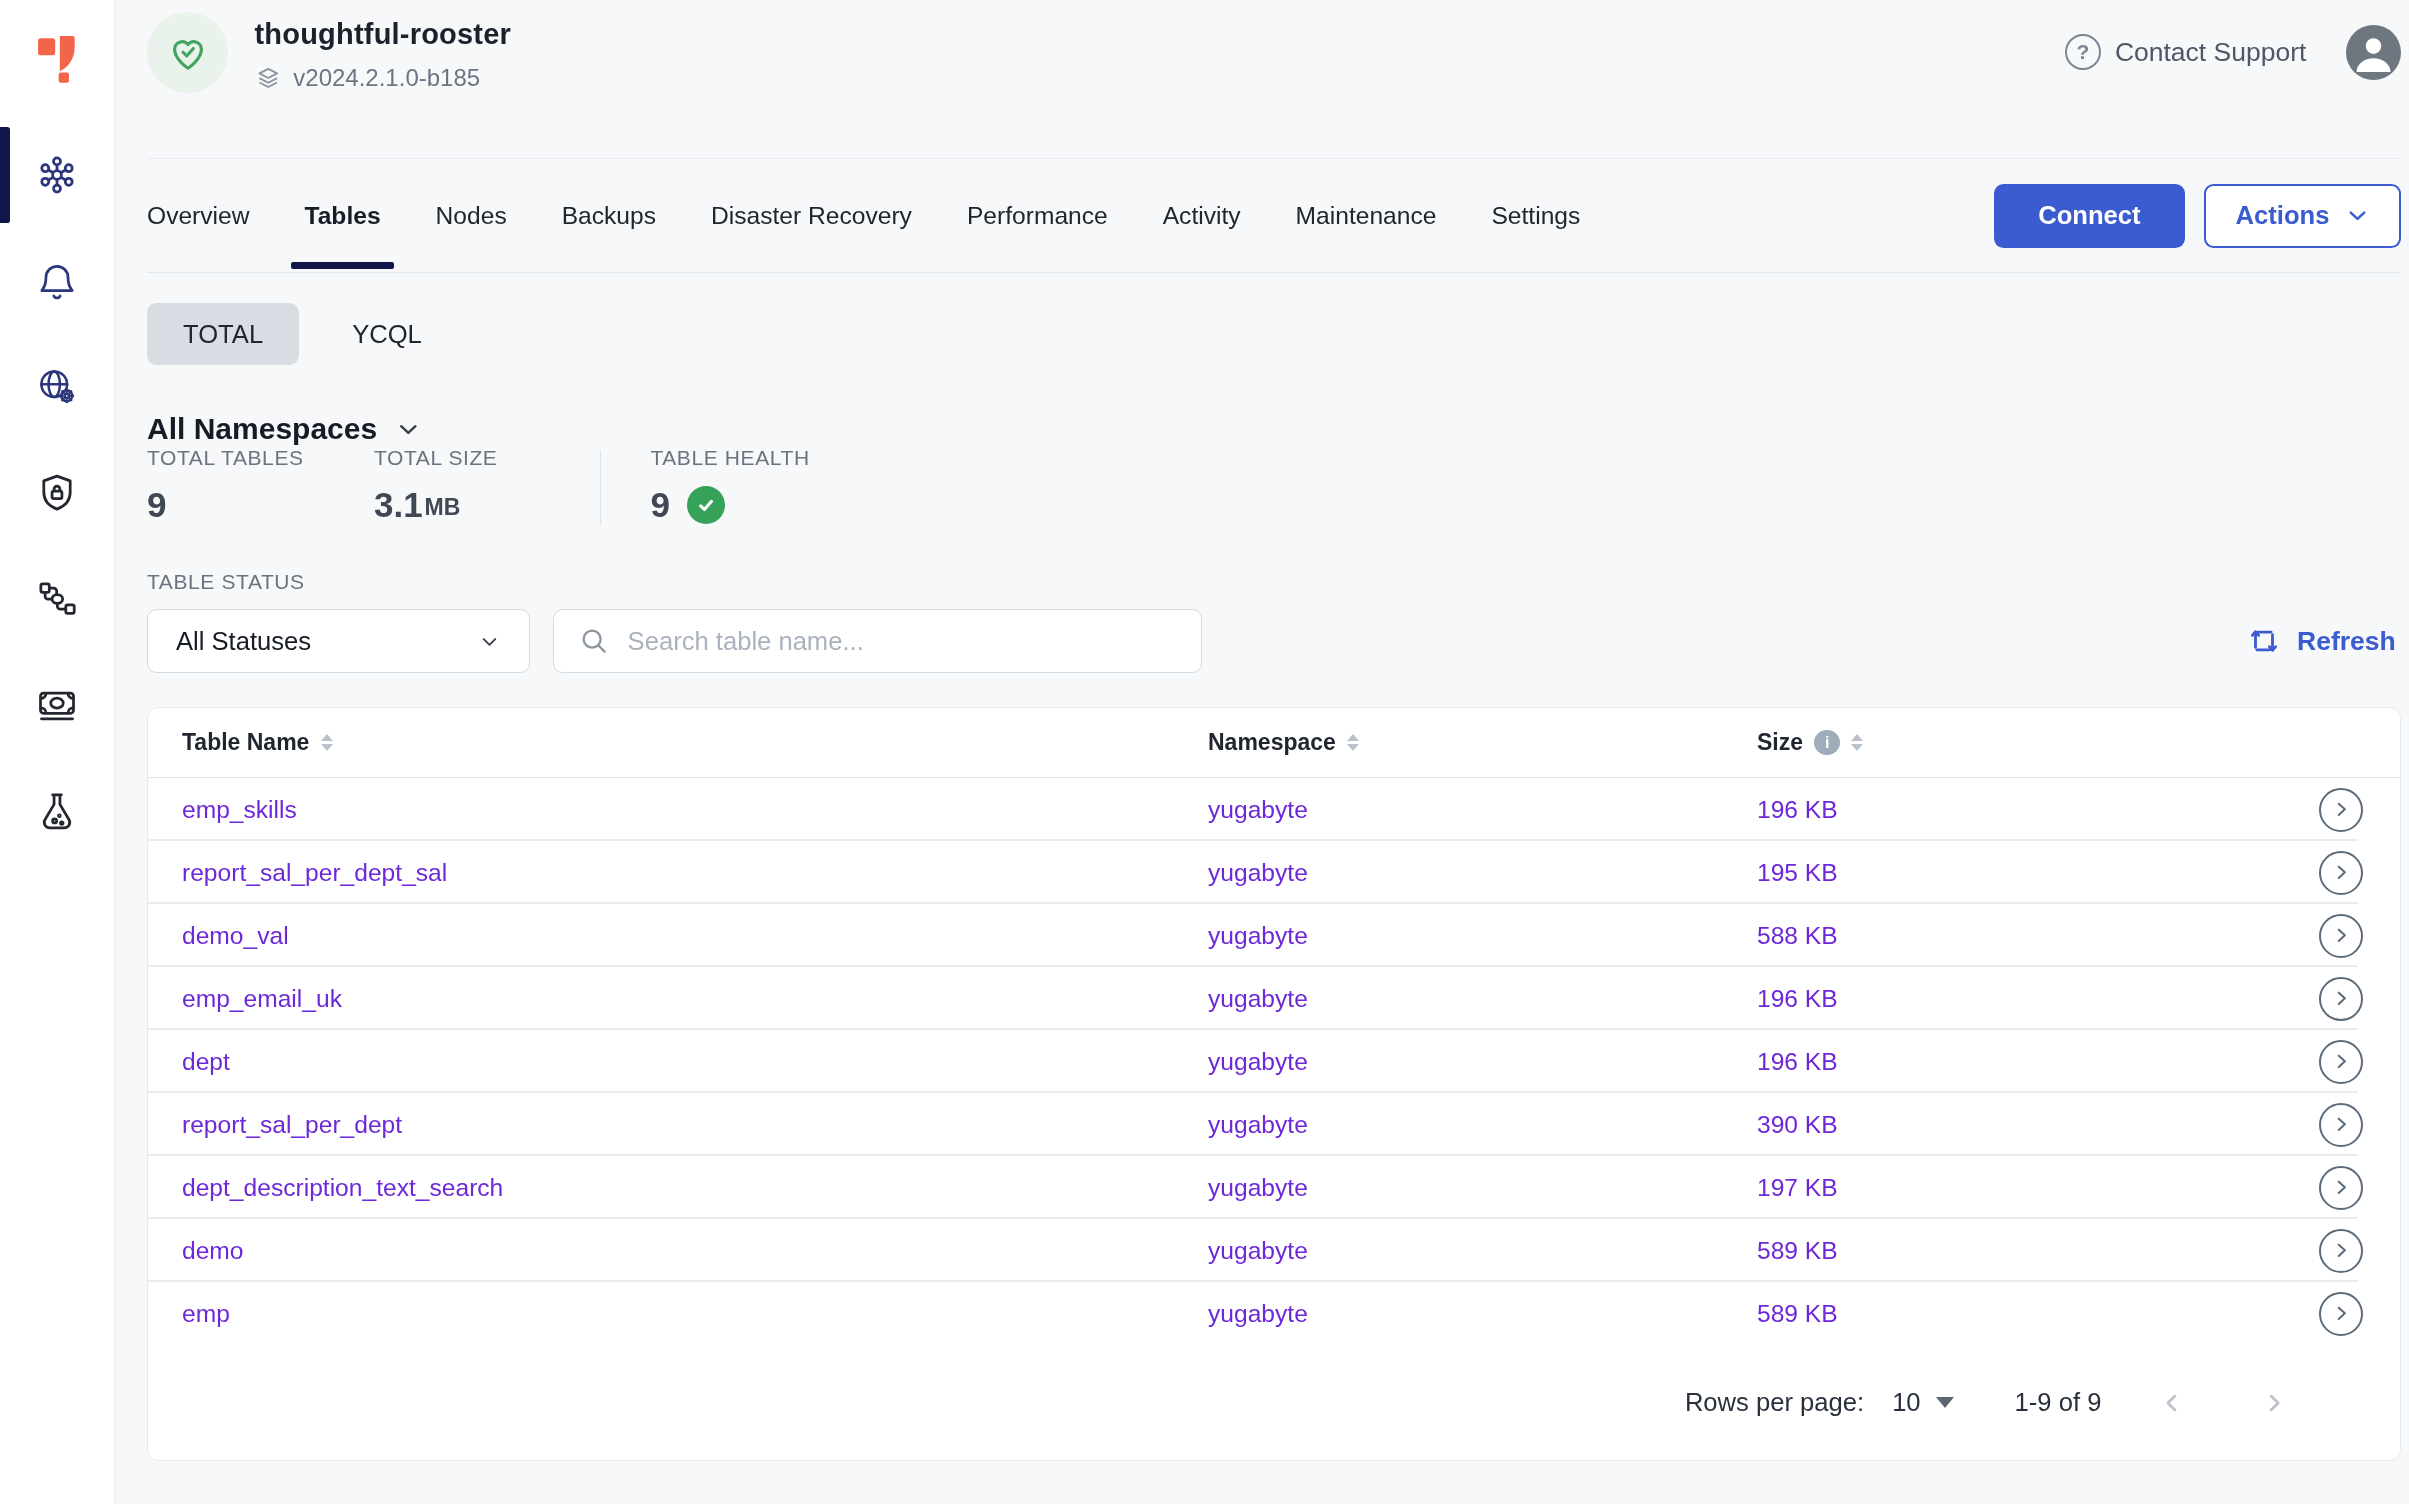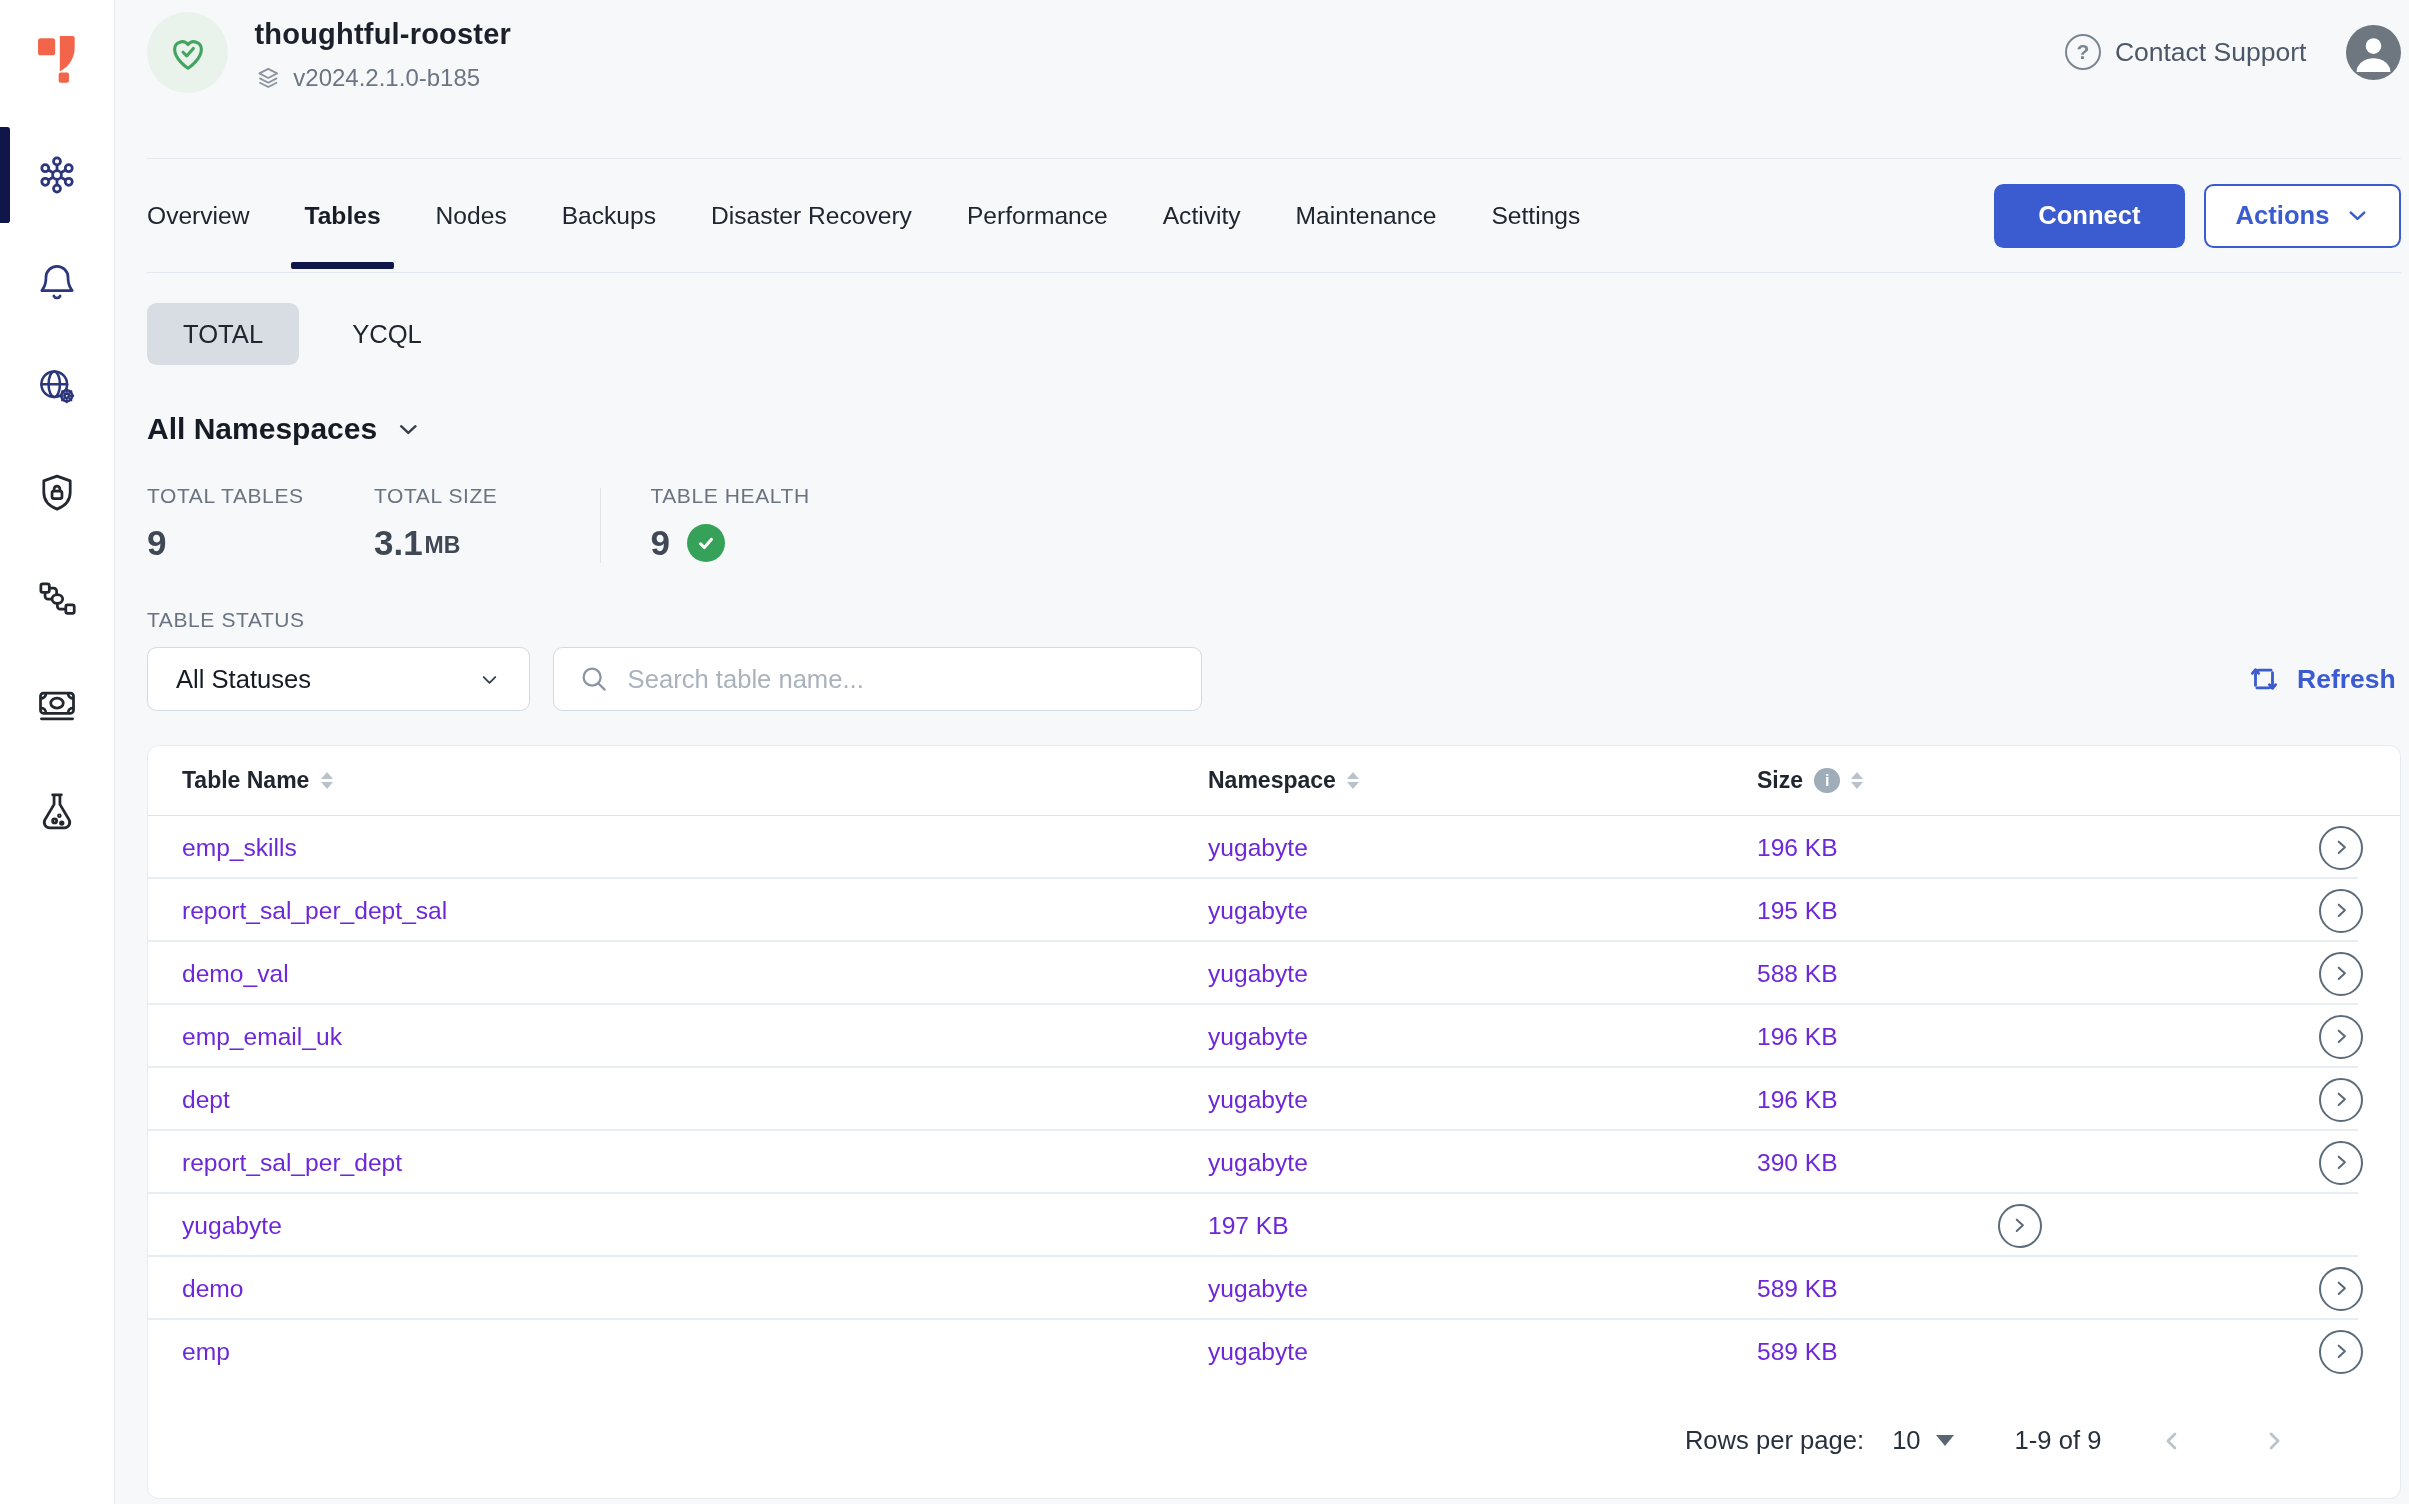--- a/index.html
+++ b/index.html
@@ -47,21 +47,21 @@
 
   .seg-row { margin-top:30px; display:flex; align-items:center; }
   .seg { height:62px; display:flex; align-items:center; padding:0 36px; font-size:25.6px; color:#20262f; border-radius:9.5px; cursor:pointer; }
   .seg.selected { background:#d8dde3; }
   .seg + .seg { margin-left:17px; }
 
   .ns-row { margin-top:47px; display:flex; align-items:center; gap:19px; cursor:pointer; width:max-content; }
   .ns-title { font-size:30px; font-weight:700; color:#161b26; }
   .ns-row svg { width:24.6px; height:24.6px; color:#39404d; }
 
-  .stats { margin-top:38px; display:flex; align-items:stretch; }
+  .stats { display:flex; align-items:stretch; }
   .stat { display:flex; flex-direction:column; }
   .stat.w1 { width:227px; } .stat.w2 { width:216px; }
   .stat-label { font-size:21px; color:#6a7480; letter-spacing:0.6px; }
   .stat-value { margin-top:15px; font-size:35px; font-weight:700; color:#3f4854; display:flex; align-items:center; }
   .stat-unit { font-size:23px; font-weight:700; margin-left:1.9px; margin-top:5.7px; }
   .vdiv { width:1.9px; background:#dfe4e9; margin:3.8px 49px 0 9.5px; }
   .health-check { width:38px; height:38px; border-radius:50%; background:#35a159; margin-left:17px; display:flex; align-items:center; justify-content:center; }
   .health-check svg { width:24.6px; height:24.6px; color:#ffffff; }
 
   .ts-label { margin-top:45px; font-size:21px; color:#6a7480; letter-spacing:0.6px; }
@@ -380,20 +380,21 @@
           <span>report_sal_per_dept</span>
           <span>yugabyte</span>
           <span>390 KB</span>
           <button class="row-go">
               <svg viewBox="0 0 24 24" fill="none" stroke="currentColor" stroke-width="2" stroke-linecap="round" stroke-linejoin="round">
                 <path d="m9.5 6.5 6 5.5-6 5.5"></path>
               </svg>
             </button>
         </div>
         <div class="trow">
+          <span>dept_description_text_search</span>
           <span>yugabyte</span>
           <span>197 KB</span>
           <button class="row-go">
               <svg viewBox="0 0 24 24" fill="none" stroke="currentColor" stroke-width="2" stroke-linecap="round" stroke-linejoin="round">
                 <path d="m9.5 6.5 6 5.5-6 5.5"></path>
               </svg>
             </button>
         </div>
         <div class="trow">
           <span>demo</span>

